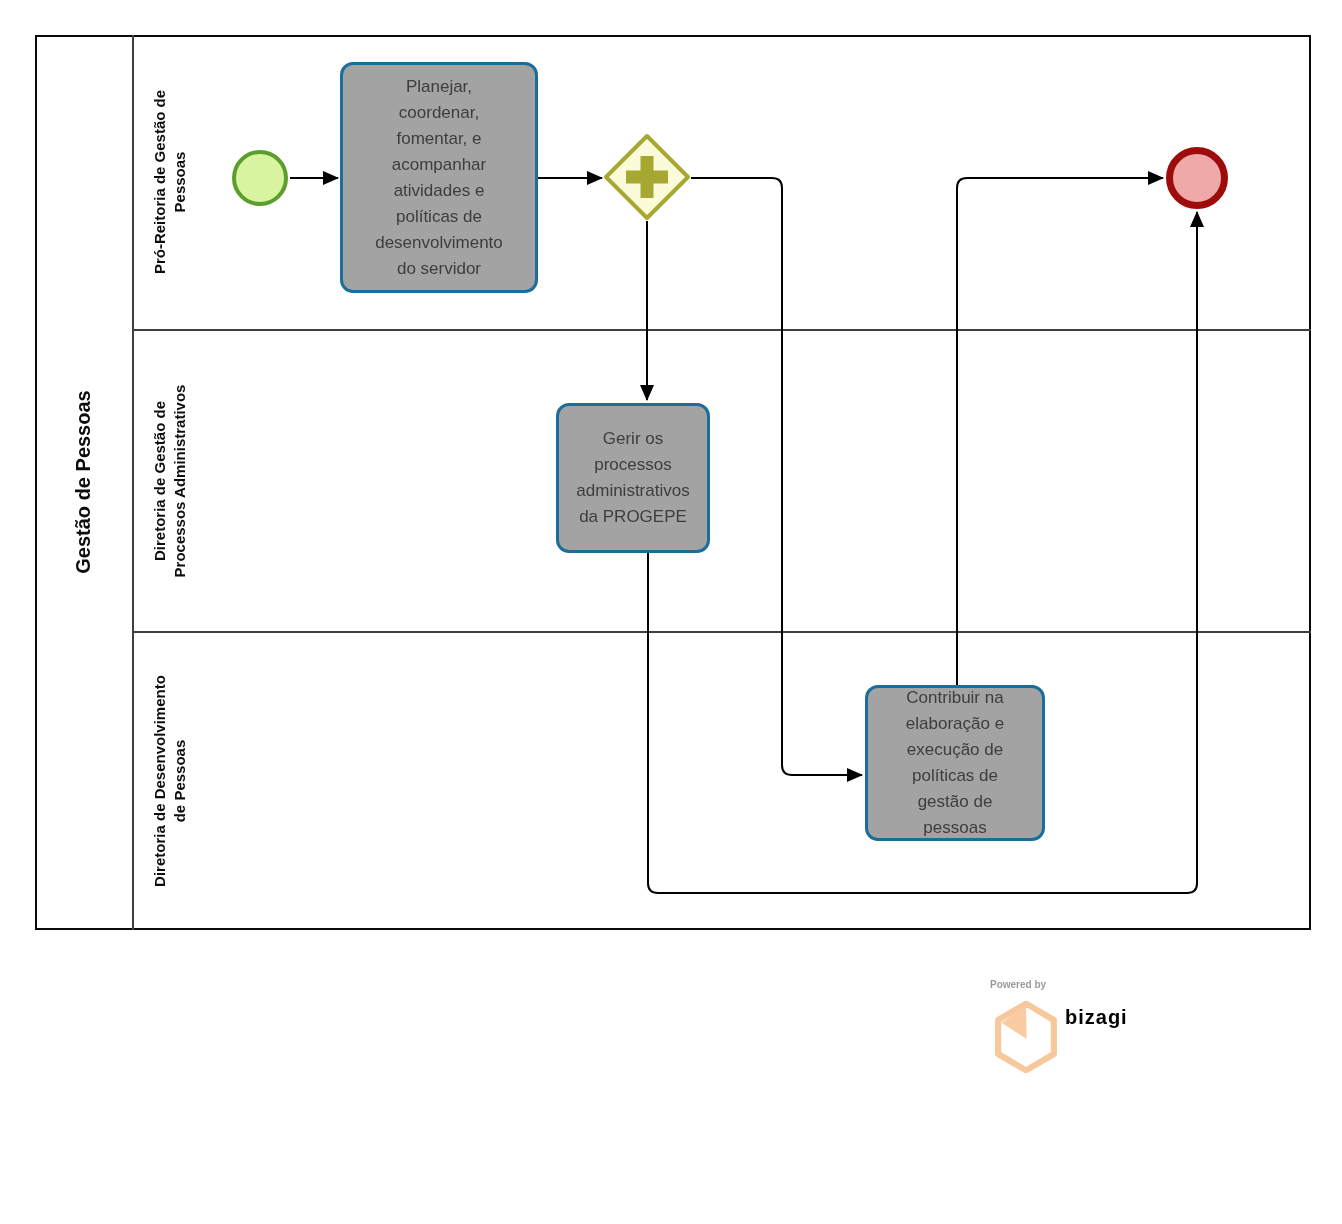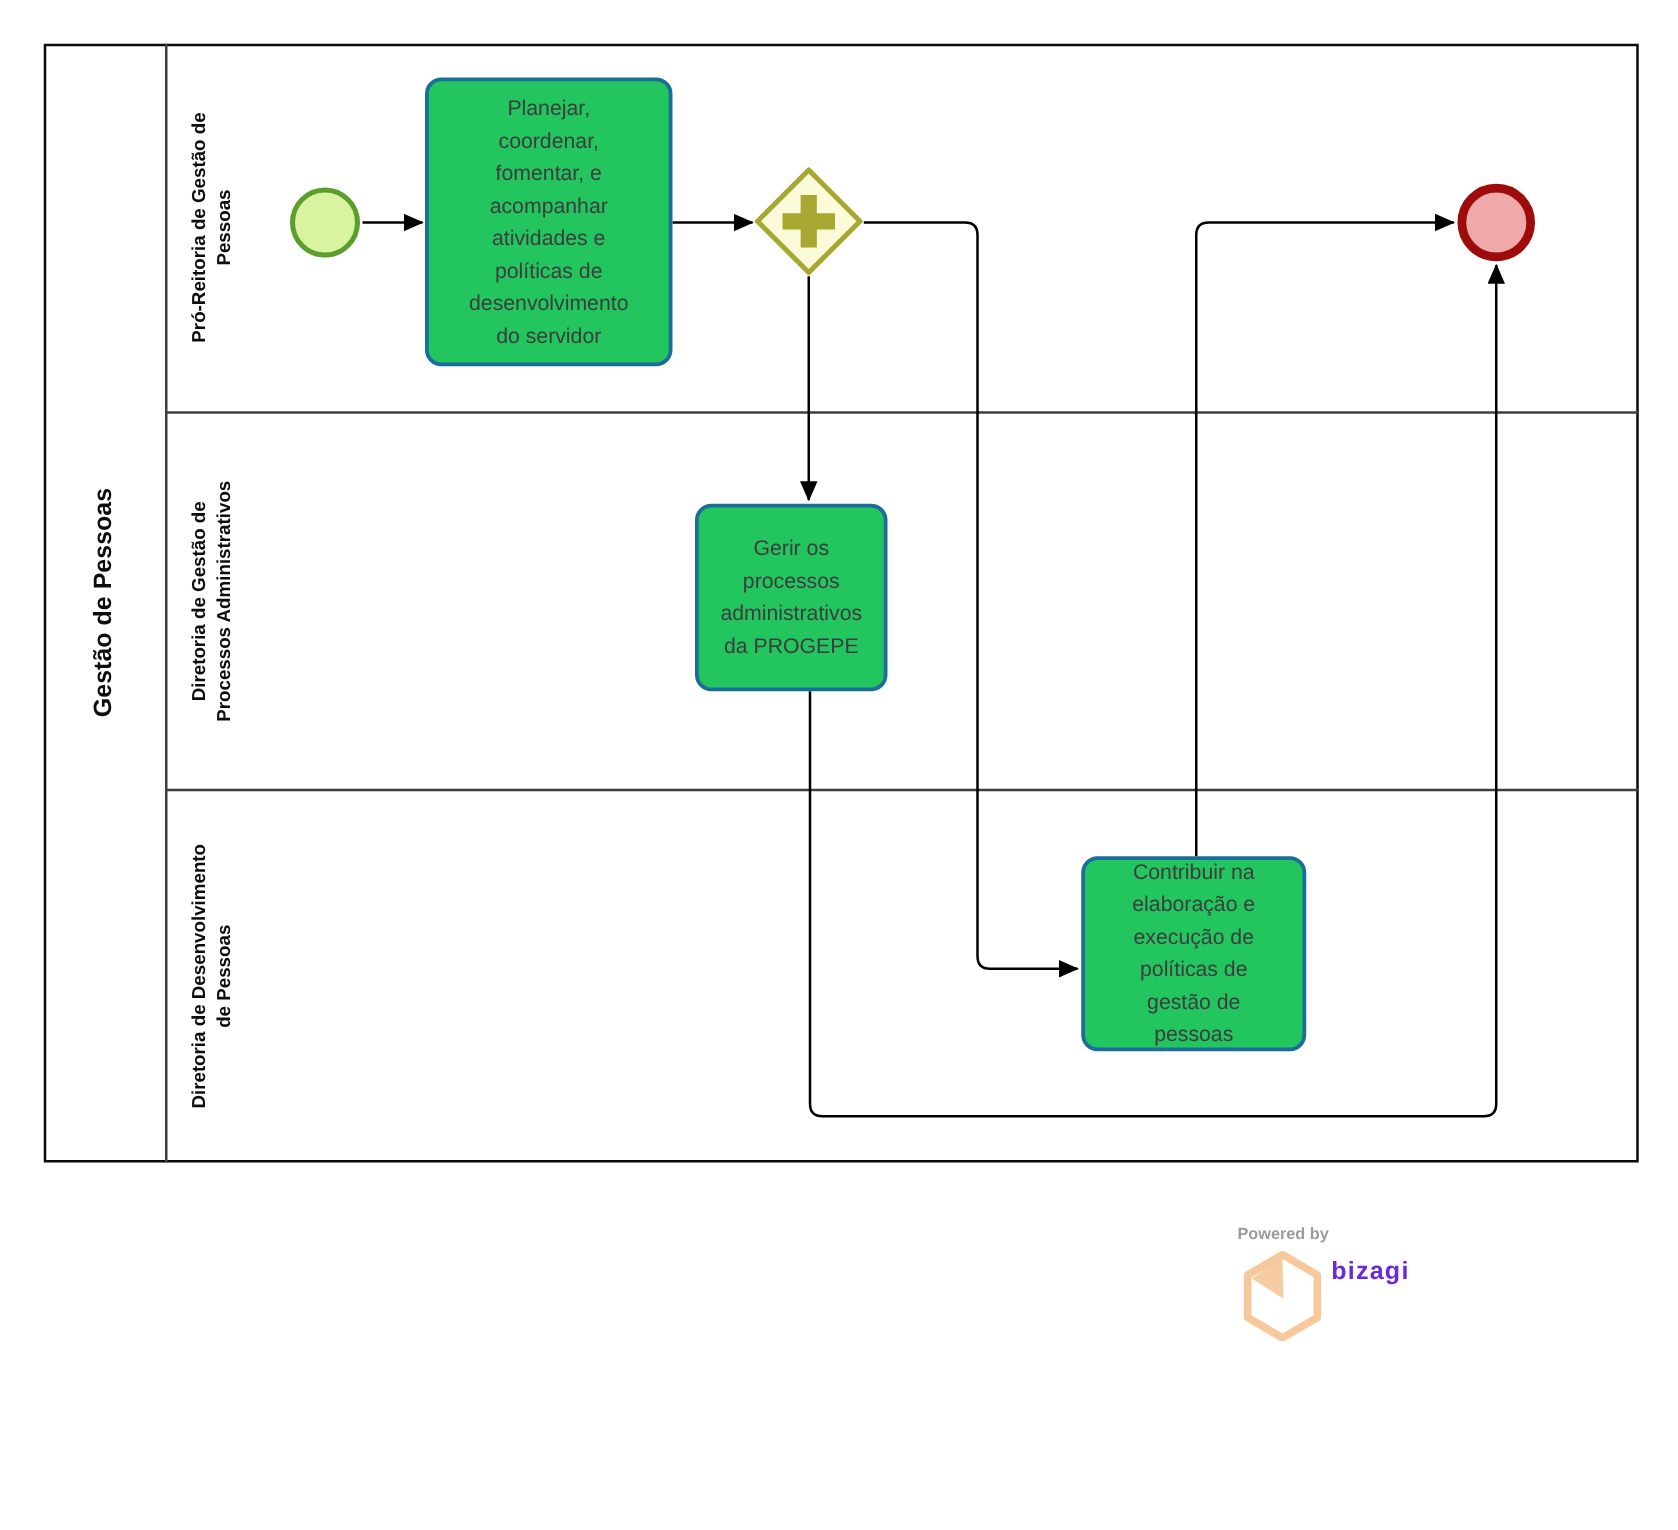--- a/index.html
+++ b/index.html
@@ -19,32 +19,32 @@
     transform:rotate(-90deg);white-space:pre-line;text-align:center;color:#0d0d0d;
     font-weight:bold;
   }
   .pool-title{font-size:20px;line-height:24px;}
   .lane-title{font-size:15px;line-height:20px;}
   
   .event{position:absolute;box-sizing:border-box;border-radius:50%;}
   .event-start{left:232px;top:150px;width:56px;height:56px;border:4px solid #5C9E2B;background:#D9F4A1;}
   .event-end{left:1166px;top:147px;width:62px;height:62px;border:7px solid #9E0B0B;background:#EFA9A9;}
   .task{
-    position:absolute;box-sizing:border-box;border:3px solid #1A6E99;background:#22c55e;
+    position:absolute;box-sizing:border-box;border:3px solid #1A6E99;background:#a3a3a3;
     border-radius:13px;display:flex;align-items:center;justify-content:center;
   }
   .task-label{
     white-space:pre-line;text-align:center;color:#3d3d3d;font-size:17px;line-height:26px;
   }
   .gateway{position:absolute;left:603px;top:133px;width:88px;height:88px;}
   .flows{position:absolute;left:0;top:0;pointer-events:none;}
   
-  .powered-by{position:absolute;left:990px;top:979px;font-size:13px;font-weight:bold;color:#9B9B9B;}
+  .powered-by{position:absolute;left:990px;top:979px;font-size:10px;font-weight:bold;color:#9B9B9B;}
   .logo-hex{position:absolute;left:992px;top:1001px;}
-  .logo-bizagi{position:absolute;left:1065px;top:1006px;font-size:20px;font-weight:bold;color:#6d28d9;letter-spacing:1px;}
+  .logo-bizagi{position:absolute;left:1065px;top:1006px;font-size:20px;font-weight:bold;color:#000000;letter-spacing:1px;}
   .logo-modeler{position:absolute;left:1060px;top:1018px;font-size:42px;font-weight:bold;color:#F8C795;letter-spacing:1px;}
 </style>
 </head>
 <body>
 
 <div class="canvas">
 
   <div class="pool"></div>
   <div class="divider-v"></div>
   <div class="divider-h" style="top:329px;"></div>

